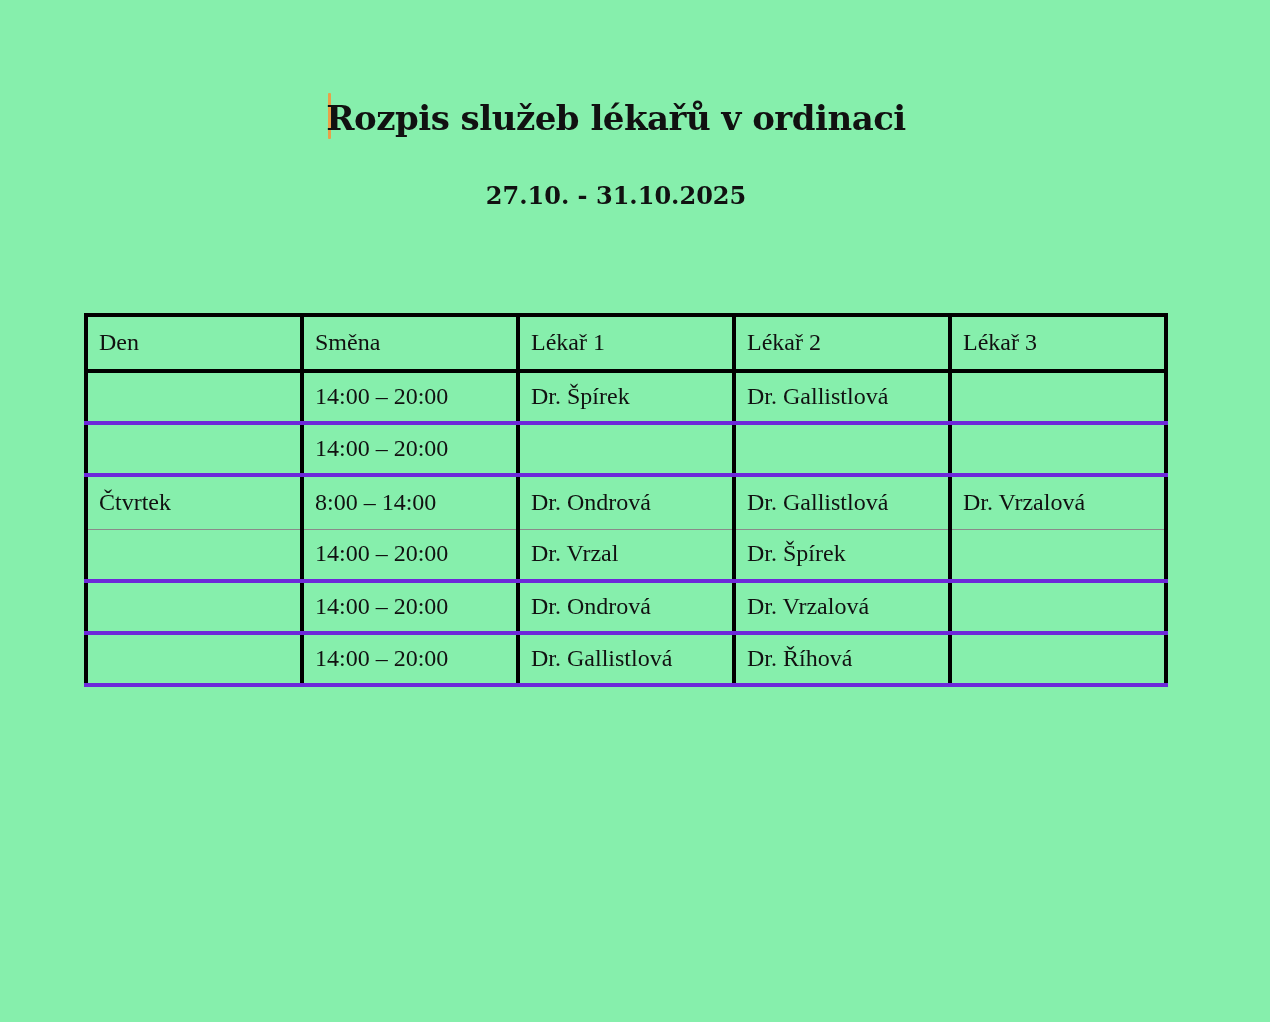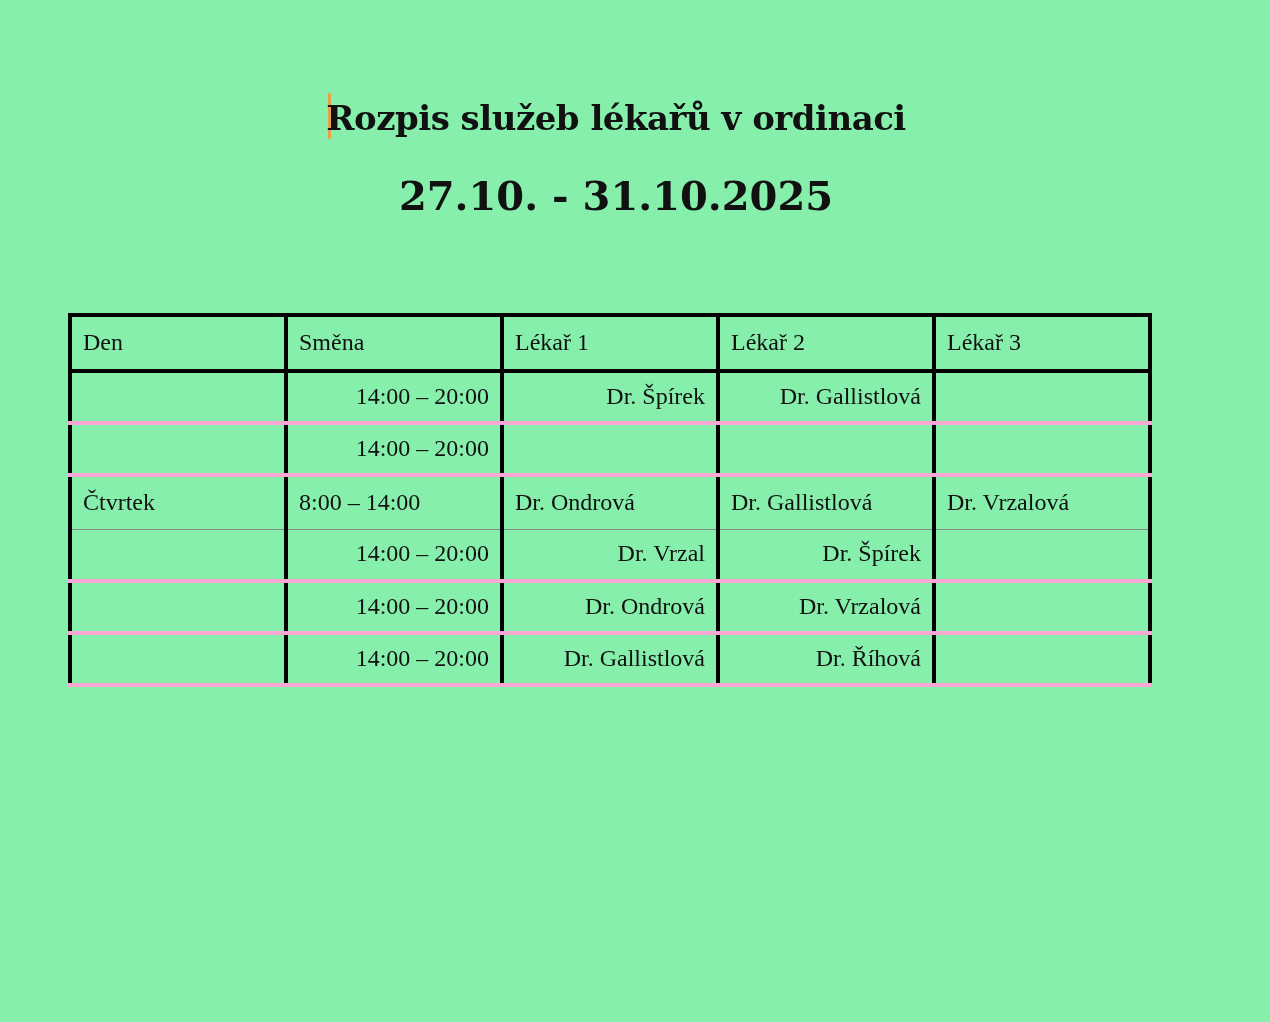--- a/index.html
+++ b/index.html
@@ -33,35 +33,35 @@
       white-space: nowrap;
     }
     .title.main {
       top: 96px;
       font-size: 34px;
       line-height: 44px;
       letter-spacing: -0.5px;
     }
     .title.date {
       top: 174px;
-      font-size: 40px;
+      font-size: 24px;
       line-height: 44px;
     }
     .caret {
       position: absolute;
       left: 328px;
       top: 93px;
       width: 3px;
       height: 46px;
       background: #e8a14a;
       border-radius: 1px;
     }
     .table-wrap {
       position: absolute;
-      left: 68px;
+      left: 84px;
       top: 313px;
       width: 1100px;
     }
     table.schedule {
       width: 1080px;
       border-collapse: collapse;
       table-layout: fixed;
       font-family: "Liberation Serif", "DejaVu Serif", serif;
       font-size: 24px;
       color: #111111;
@@ -85,23 +85,22 @@
       border-bottom: 4px solid #000000;
       padding-top: 12px;
     }
     table.schedule tbody tr.first td {
       height: 54px;
       border-top: 4px solid #000000;
       border-bottom: 1px solid #8a8a8a;
     }
     table.schedule tbody tr.second td {
       height: 52px;
-      border-bottom: 4px solid #f9a8d4;
+      border-bottom: 4px solid #6d28d9;
       padding-top: 10px;
-      text-align: right;
     }
   </style>
 </head>
 <body>
 
 <div class="page">
   <div class="caret"></div>
   <h1 class="title main">Rozpis služeb lékařů v ordinaci</h1>
   <h2 class="title date">27.10. - 31.10.2025</h2>
 

